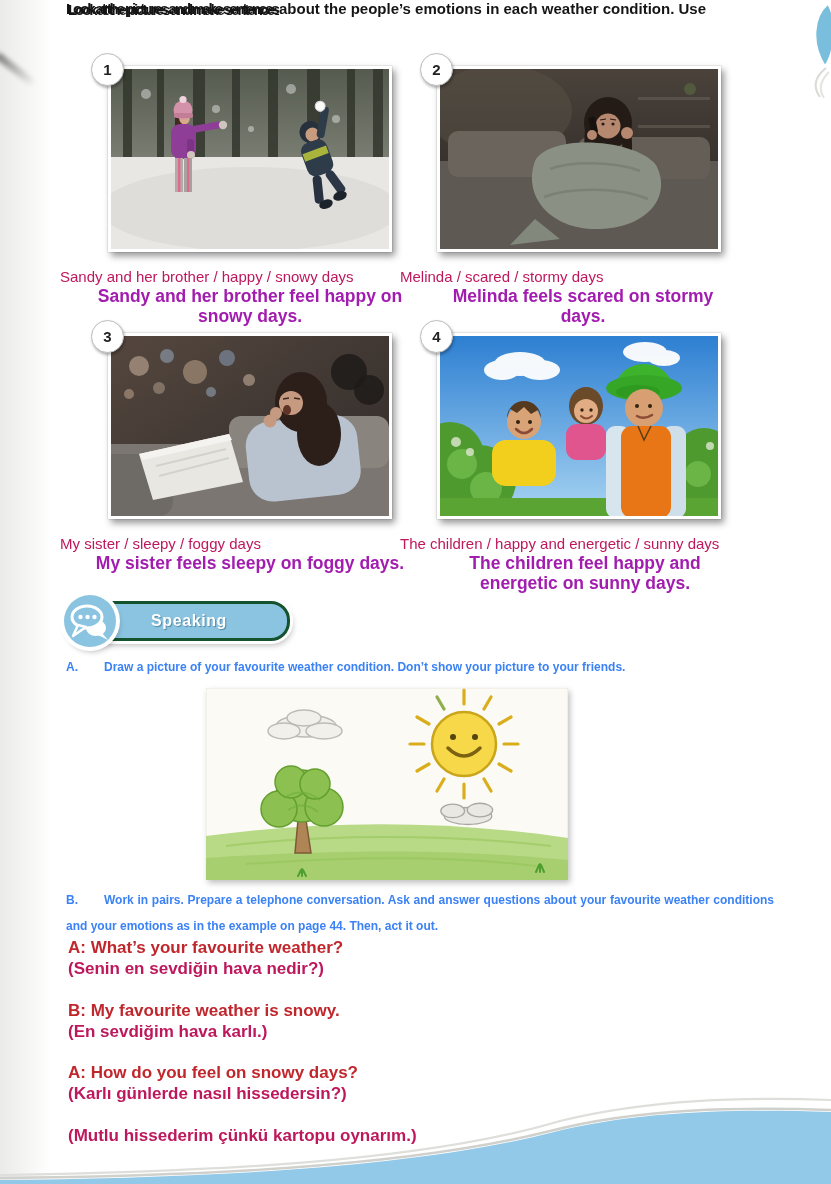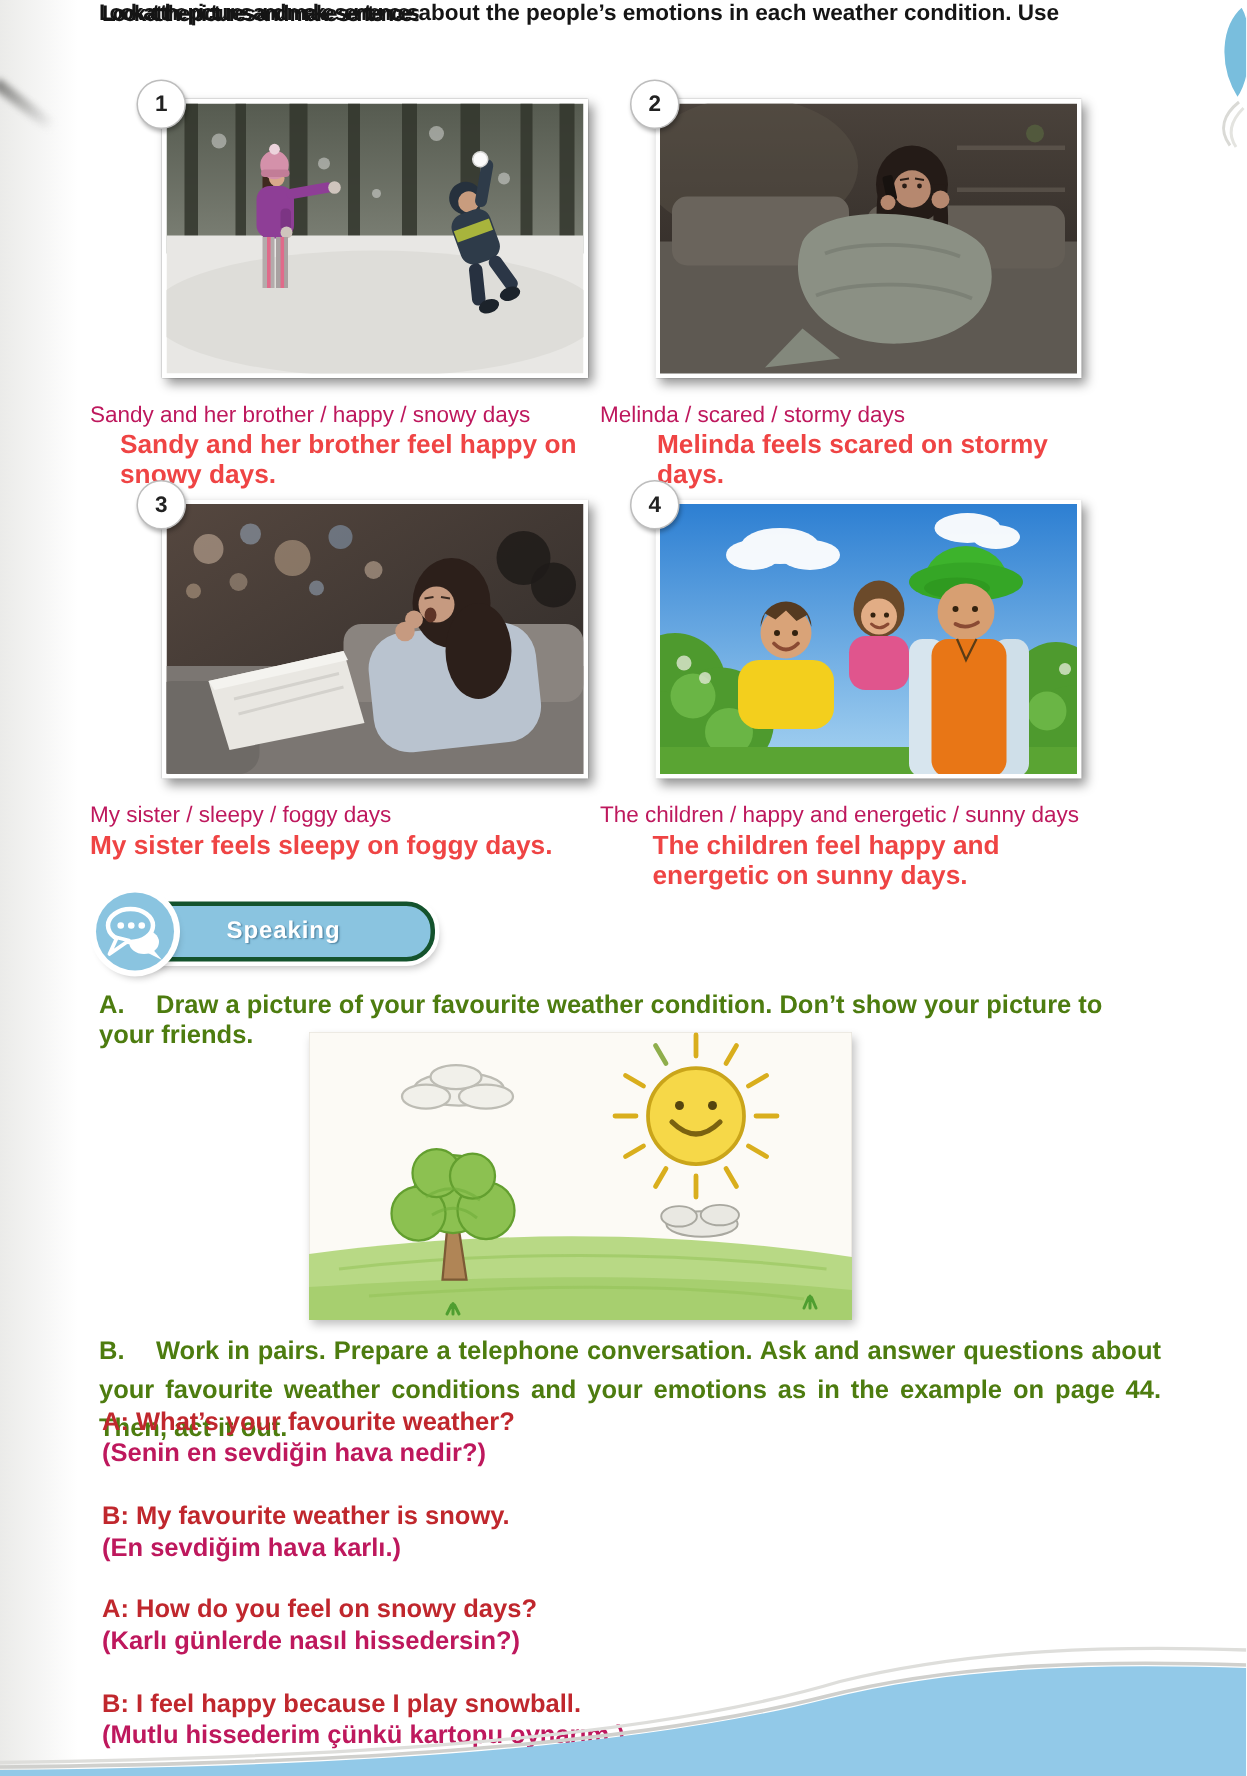--- a/index.html
+++ b/index.html
@@ -20,35 +20,35 @@
   .garbled .g2{position:absolute;left:2px;top:1px;}
 
   
   .photo-frame{position:absolute;width:278px;height:180px;background:#fff;padding:3px;
         box-shadow:3px 4px 7px rgba(0,0,0,.42),0 0 1px #9a9a9a;}
   .photo-frame svg{display:block;width:278px;height:180px;}
   .badge{position:absolute;width:31px;height:31px;border-radius:50%;background:#fff;
         border:1px solid #bdbdbd;box-shadow:1px 2px 3px rgba(0,0,0,.3);z-index:6;
         display:flex;align-items:center;justify-content:center;font-size:15px;font-weight:bold;color:#222;}
   .cue{position:absolute;font-size:15px;color:#be185d;text-align:left;}
-  .answer{position:absolute;font-size:17.5px;line-height:20px;font-weight:bold;color:#ef4444;}
+  .answer{position:absolute;font-size:17.5px;line-height:20px;font-weight:bold;color:#a21caf;text-align:center;}
 
   
   .speak-wrap{position:absolute;left:64px;top:595px;width:232px;height:54px;}
   .speak-pill{position:absolute;left:24px;top:6px;width:196px;height:34px;border-radius:19px;
         background:#8ac4e0;border:3px solid #14532d;
         box-shadow:0 0 0 3px #fff,2px 4px 6px rgba(0,0,0,.28);
         display:flex;align-items:center;justify-content:center;}
   .speak-label{font-size:16px;font-weight:bold;color:#fff;letter-spacing:.6px;
         text-shadow:1px 1px 1px rgba(70,120,150,.8);}
   .speak-circle{position:absolute;left:0;top:0;width:52px;height:52px;border-radius:50%;background:#8ac4e0;
         box-shadow:0 0 0 4px #fff,2px 4px 6px rgba(0,0,0,.33);}
 
   
-  .sec{position:absolute;left:66px;width:708px;font-size:17px;font-weight:bold;color:#4d7c0f;}
+  .sec{position:absolute;left:66px;width:708px;font-size:12px;font-weight:bold;color:#3b82f6;}
   .sec-a{top:660px;}
   .sec-b{top:888px;line-height:25.5px;text-align:justify;}
   .letter{display:inline-block;width:38px;}
 
   .drawing{position:absolute;left:206px;top:688px;width:362px;height:192px;background:#fcfaf5;
         box-shadow:2px 3px 6px rgba(0,0,0,.25);}
   .drawing svg{display:block;width:362px;height:192px;}
 
   
   .dlg{position:absolute;left:68px;width:560px;font-weight:bold;font-size:17px;line-height:20.5px;}
@@ -402,21 +402,20 @@
   </div>
   <div class="dlg p2">
     <div class="en">B: My favourite weather is snowy.</div>
     <div class="tr">(En sevdiğim hava karlı.)</div>
   </div>
   <div class="dlg p3">
     <div class="en">A: How do you feel on snowy days?</div>
     <div class="tr">(Karlı günlerde nasıl hissedersin?)</div>
   </div>
   <div class="dlg p4">
-    <div class="en">B: I feel happy because I play snowball.</div>
     <div class="tr">(Mutlu hissederim çünkü kartopu oynarım.)</div>
   </div>
 
   <svg class="wave" viewBox="0 0 831 125">
     <path d="M0,116 C200,113 420,104 560,62 C650,40 745,38 831,41" stroke="#dededb" stroke-width="2.2" fill="none"></path>
     <path d="M0,119 C180,117 400,110 550,72 C640,49 740,48 831,51" stroke="#d0d0cd" stroke-width="2.4" fill="none"></path>
     <path d="M0,121 C180,119 400,112 550,74 C640,51 740,50 831,53 L831,125 L0,125 Z" fill="#92c9e8"></path>
   </svg>
 
 </div>

